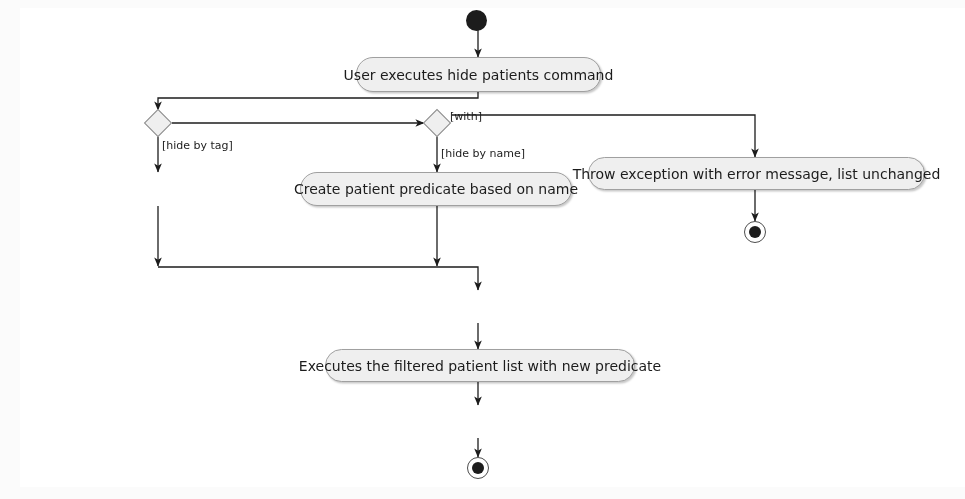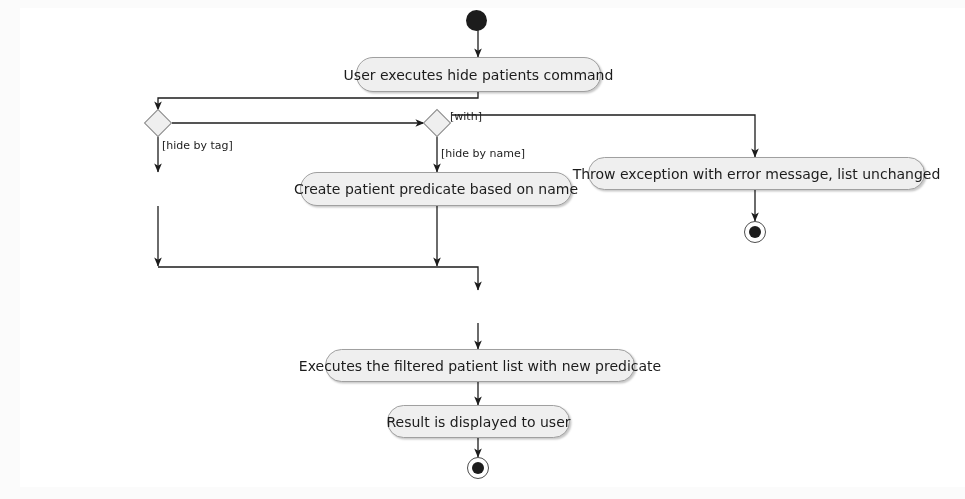--- a/index.html
+++ b/index.html
@@ -149,19 +149,16 @@
     <span>Create patient predicate based on name</span>
   </div>
 
   <div class="end-node" style="left:744px; top:221px; width:22px; height:22px;"></div>
 
 
   <div class="node" style="left:325px; top:349px; width:310px; height:33px;">
     <span>Executes the filtered patient list with new predicate</span>
   </div>
 
-  <div class="node" style="left:387px; top:405px; width:183px; height:33px;">
-    <span>Result is displayed to user</span>
-  </div>
 
   <div class="end-node" style="left:467px; top:457px; width:22px; height:22px;"></div>
 
 </div>
 
 </body></html>

